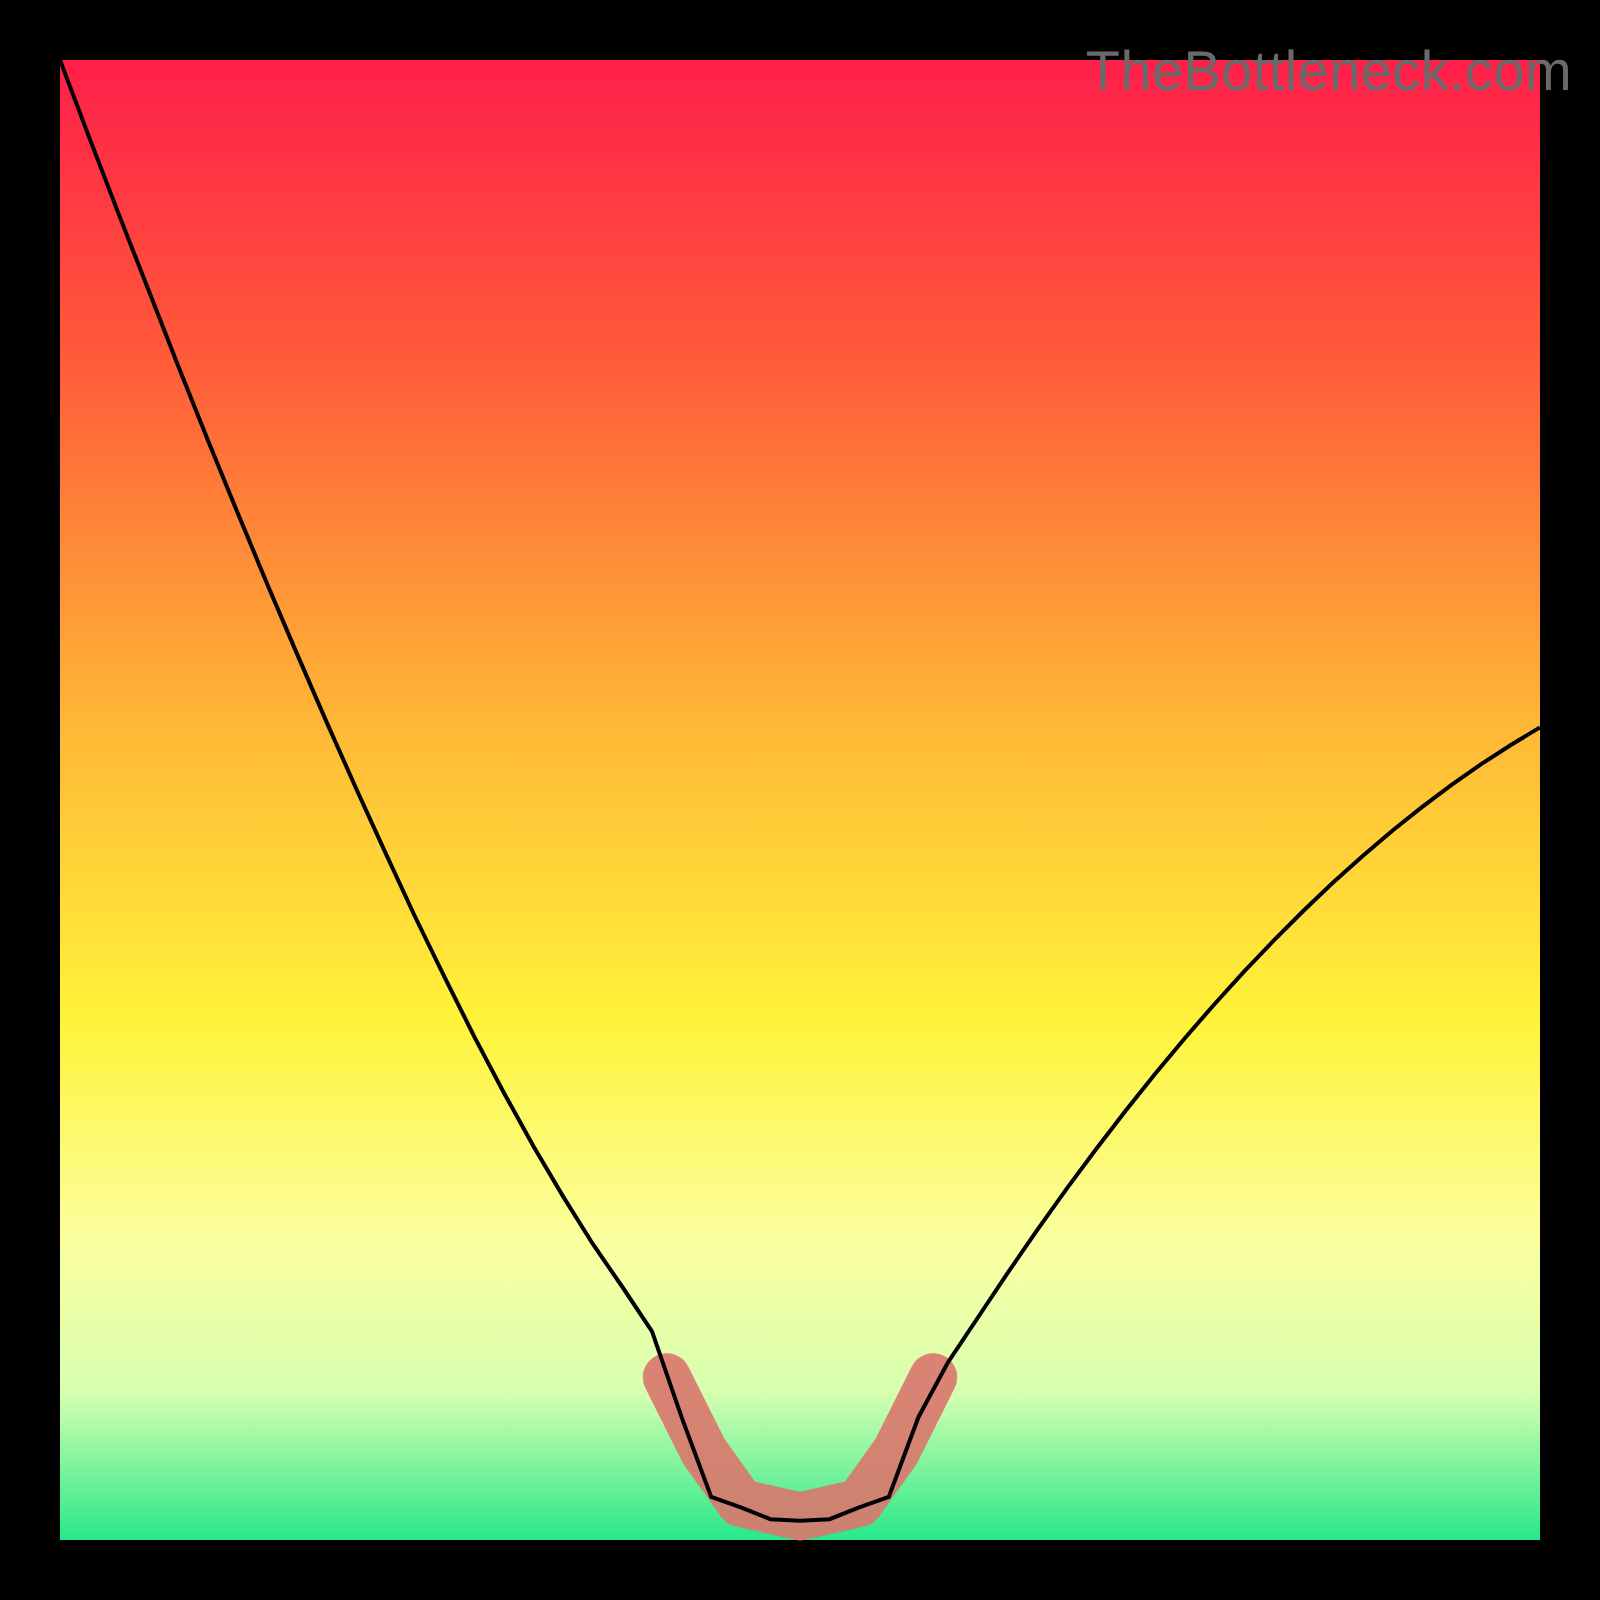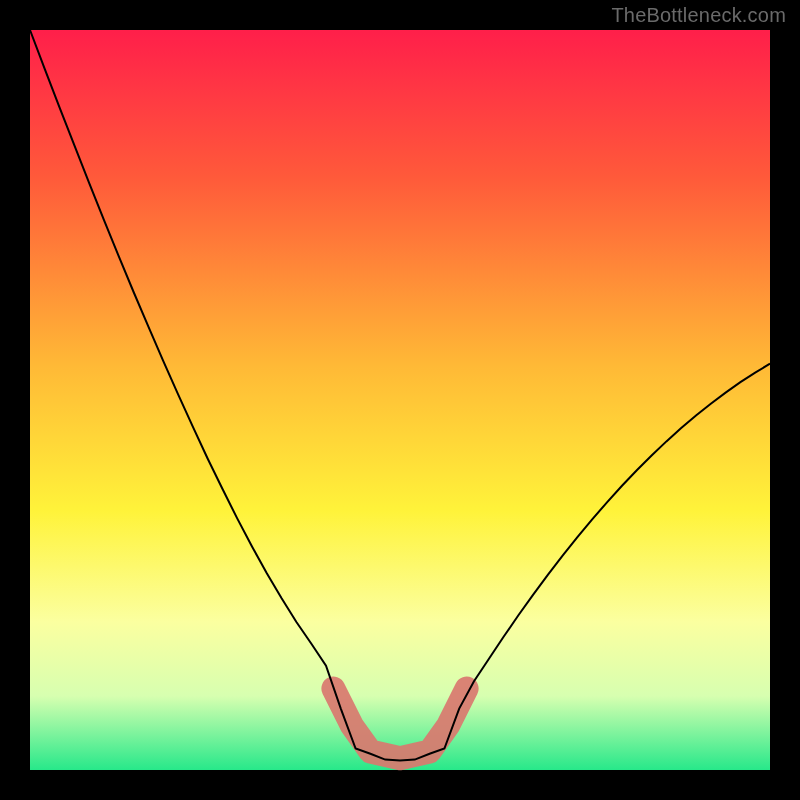--- a/index.html
+++ b/index.html
@@ -12,24 +12,24 @@
     font-family: Arial, Helvetica, sans-serif;
   }
   .stage {
     position: relative;
     width: 800px;
     height: 800px;
     background: #000;
   }
   .watermark {
     position: absolute;
-    top: 4px;
+    top: 20px;
     right: 14px;
     color: #6a6a6a;
-    font-size: 20px;
+    font-size: 28px;
     letter-spacing: 0.2px;
     z-index: 10;
     margin-left: 16px;
   }
   svg.chart {
     position: absolute;
     left: 0;
     top: 0;
     width: 800px;
     height: 800px;

